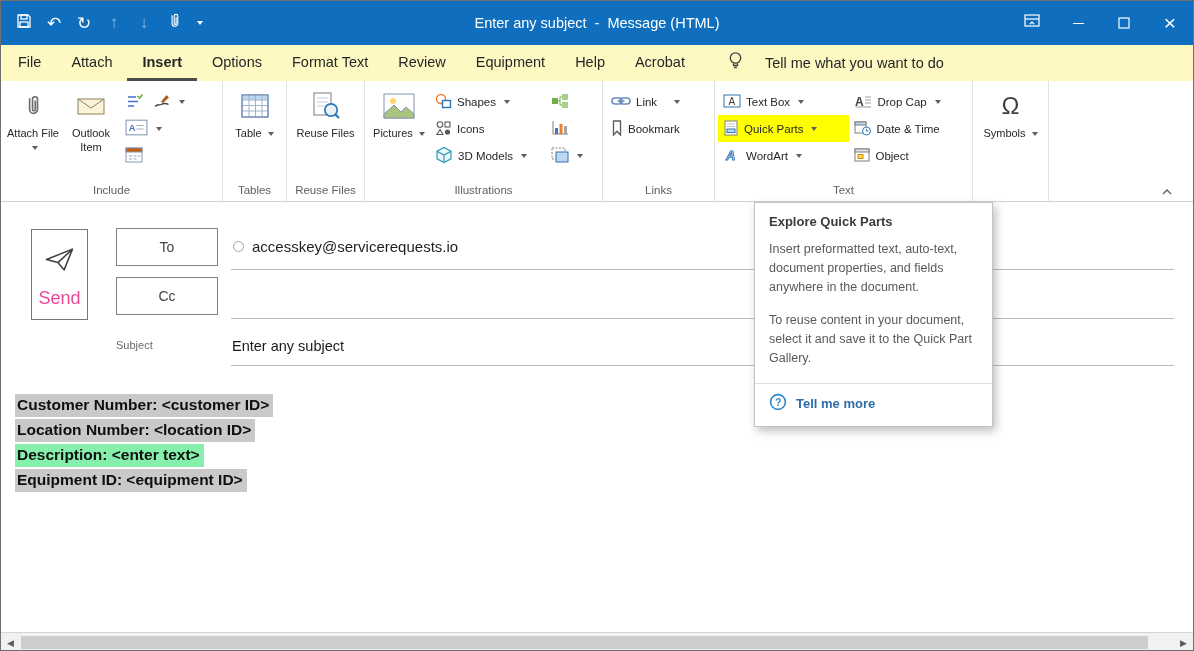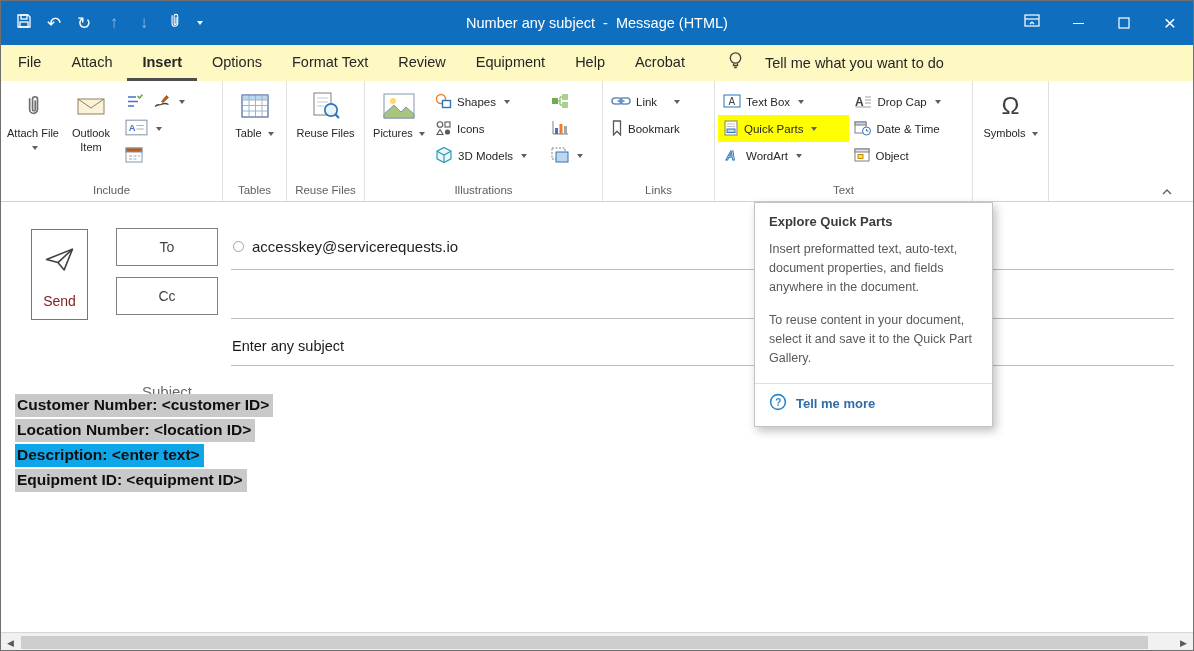--- a/index.html
+++ b/index.html
@@ -43,28 +43,28 @@
   
   .tooltip { position:absolute; left:753px; top:201px; width:239px; background:#fff; border:1px solid #c3c3c3; box-shadow:3px 4px 9px rgba(0,0,0,.25); z-index:50; font-size:12.5px; color:#595959; }
   .tt-body { padding:11px 14px 0; }
   .tt-title { font-size:13px; font-weight:bold; color:#3b3b3b; margin-bottom:11px; }
   .tt-body p { line-height:1.5; margin-bottom:15px; }
   .tt-footer { display:flex; align-items:center; gap:9px; border-top:1px solid #e0e0e0; padding:9px 14px 12px; color:#2d6da8; font-weight:bold; font-size:13px; }
 
   
   .compose { position:relative; height:430px; background:#fff; }
   .send-btn { position:absolute; left:30px; top:27px; width:57px; height:91px; border:1px solid #777; display:flex; flex-direction:column; align-items:center; justify-content:space-between; padding:16px 0 10px; background:#fff; }
-  .send-btn .lbl { font-size:14px; color:#7f1d1d;text-align:right; }
+  .send-btn .lbl { font-size:18px; color:#ec4899;text-align:right; }
   .field-btn { position:absolute; left:115px; width:102px; height:38px; border:1px solid #808080; display:flex; align-items:center; justify-content:center; font-size:14px; color:#444; background:#fff; }
   .to-btn { top:26px; } .cc-btn { top:75px; }
   .hline { position:absolute; left:230px; right:19px; border-bottom:1px solid #bdbdbd; }
   .hline1 { top:67px; } .hline2 { top:116px; } .hline3 { top:163px; }
   .recipient { position:absolute; left:232px; top:36px; display:flex; align-items:center; gap:8px; font-size:15px; color:#1f1f1f; }
   .presence-dot { width:11px; height:11px; border:1px solid #a3a3a3; border-radius:50%; }
-  .subject-label { position:absolute; left:115px; top:137px; width:102px; text-align:center; font-size:15px; color:#6a6a6a;margin-top:44px; }
+  .subject-label { position:absolute; left:115px; top:137px; width:102px; font-size:11px; color:#6a6a6a; }
   .subject-value { position:absolute; left:231px; top:136px; font-size:14.5px; color:#1a1a1a; }
   .body-area { position:absolute; left:14px; top:192px; right:20px; bottom:10px; }
   .body-line { display:table; background:#c9c9c9; font-size:15.5px; font-weight:bold; color:#0f0f0f; padding:2px 4px 3px 2px; margin-bottom:2px; }
 
   
   .scrollbar { height:20px; background:#f1f1f1; border-top:1px solid #d6d6d6; display:flex; align-items:center; }
   .sb-arrow { width:19px; height:20px; display:flex; align-items:center; justify-content:center; color:#5a5a5a; font-size:9px; }
   .sb-thumb { flex:1; height:13px; background:#cdcdcd; margin-left:1px; margin-right:26px; }
 </style>
 </head>
@@ -99,21 +99,21 @@
         <span>
           <svg width="13" height="18" viewBox="0 0 16 22">
               <path d="M5 4 v10 a3.5 3.5 0 0 0 7 0 V5 a2.2 2.2 0 0 0 -4.4 0 v9 a1.2 1.2 0 0 0 2.4 0 V6" fill="none" stroke="#fff" stroke-width="1.4"></path>
             </svg>
         </span>
       </div>
       <div class="qat-btn qat-chevron">
         <span class="chev" style="border-top-color:#fff"></span>
       </div>
     </div>
-    <div class="win-title">Number any subject  -  Message (HTML)</div>
+    <div class="win-title">Enter any subject  -  Message (HTML)</div>
     <div class="win-controls">
       <div class="wc">
         <span>
           <svg width="16" height="16" viewBox="0 0 16 16">
               <rect x="1" y="2" width="14" height="11" fill="none" stroke="#fff" stroke-width="1.2"></rect>
               <path d="M1 6 h14" stroke="#fff" stroke-width="1.2"></path>
               <path d="M6 11 l2 -2 2 2" stroke="#fff" fill="none" stroke-width="1.2"></path>
             </svg>
         </span>
       </div>
@@ -491,21 +491,21 @@
     <div class="hline hline1"></div>
     <div class="hline hline2"></div>
     <div class="hline hline3"></div>
 
     <div class="subject-label">Subject</div>
     <div class="subject-value">Enter any subject</div>
 
     <div class="body-area">
       <div class="body-line" style="background: rgb(201, 201, 201);">Customer Number: &lt;customer ID&gt;</div>
       <div class="body-line" style="background: rgb(201, 201, 201);">Location Number: &lt;location ID&gt;</div>
-      <div class="body-line" style="background: #0ea5e9;">Description: &lt;enter text&gt;</div>
+      <div class="body-line" style="background: #86efac;">Description: &lt;enter text&gt;</div>
       <div class="body-line" style="background: rgb(201, 201, 201);">Equipment ID: &lt;equipment ID&gt;</div>
     </div>
   </div>
 
   <div class="scrollbar">
     <div class="sb-arrow">◀</div>
     <div class="sb-thumb"></div>
     <div class="sb-arrow">▶</div>
   </div>
 

